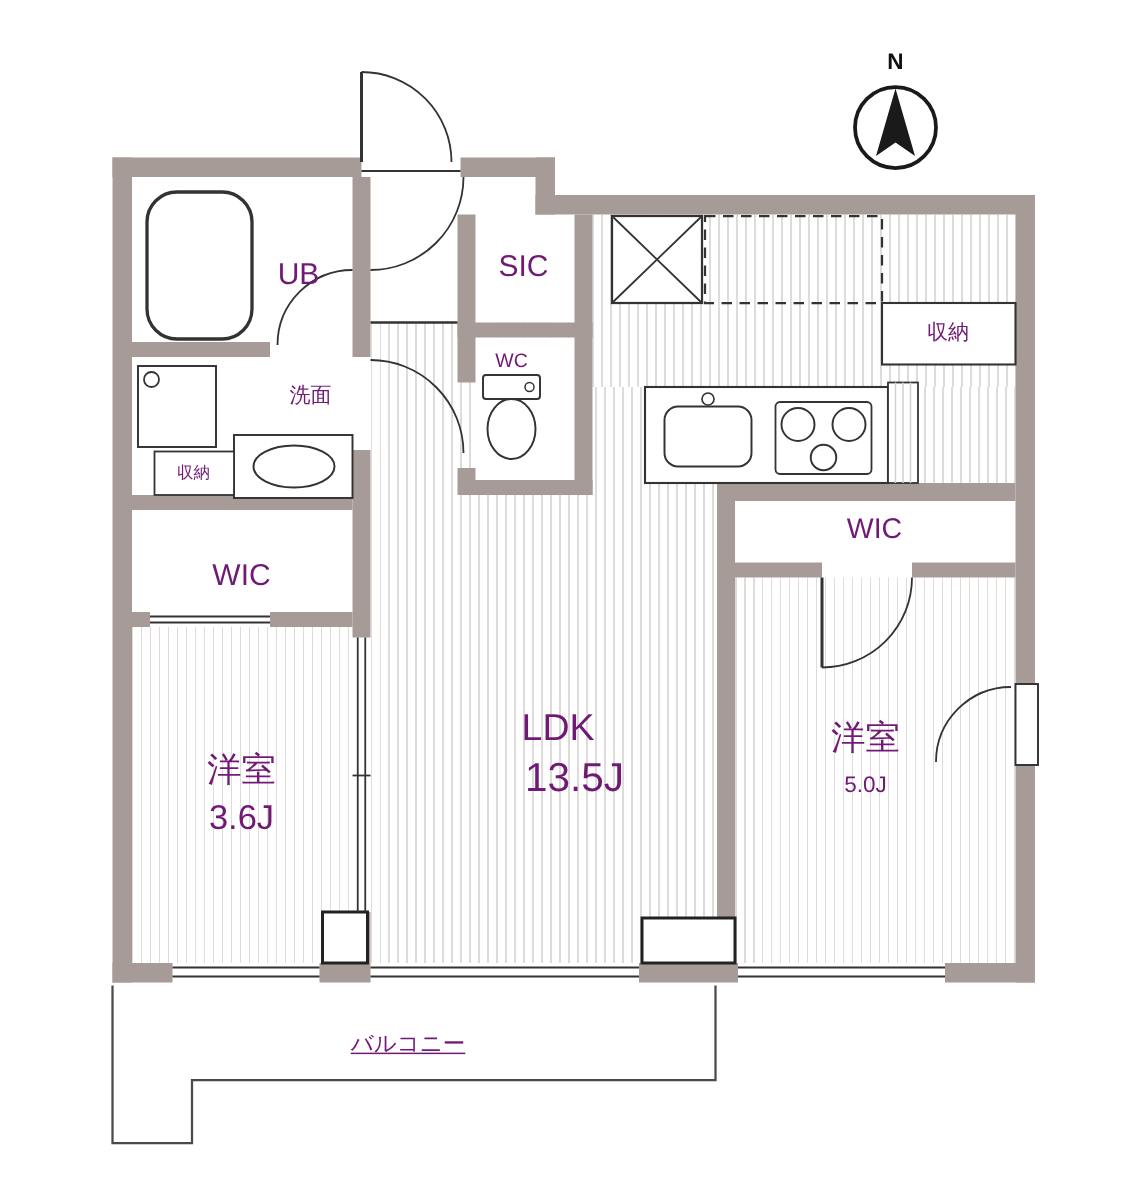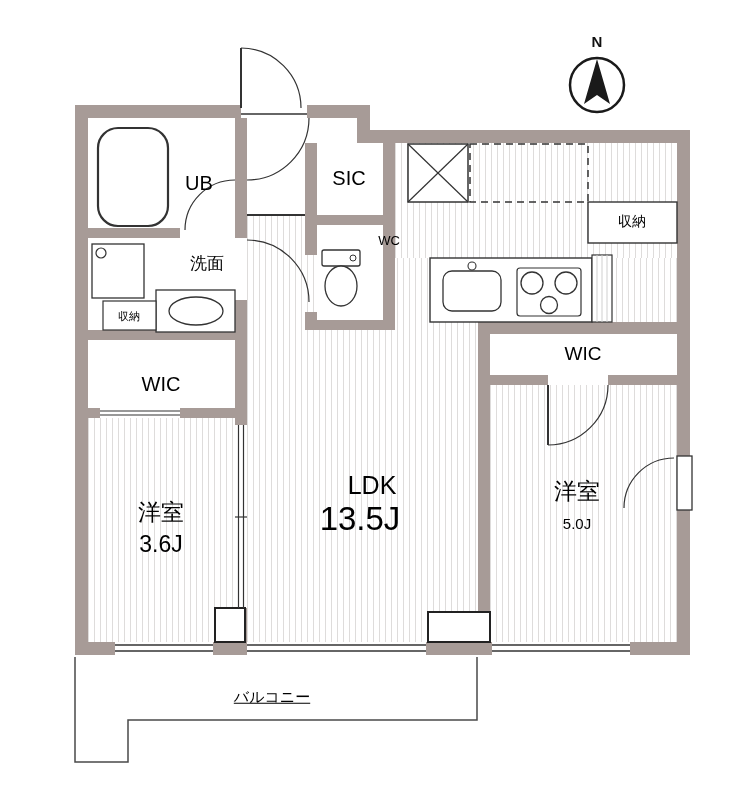--- a/index.html
+++ b/index.html
@@ -1,21 +1,21 @@
 <!DOCTYPE html>
 <html><head>
 <meta charset="utf-8">
 <style>
   html,body{margin:0;padding:0;background:#ffffff;}
   #plan{position:relative;width:756px;height:800px;background:#ffffff;overflow:hidden;
         font-family:"Liberation Sans","DejaVu Sans",sans-serif;color:#3a3a3a;}
   .wall{position:absolute;background:#a79b97;}
   .stripes{position:absolute;background:repeating-linear-gradient(90deg,#dedcdb 0px,#dedcdb 1px,#ffffff 1px,#ffffff 6px);}
   .whitebox{position:absolute;background:#ffffff;}
-  .label{position:absolute;transform:translate(-50%,-50%);white-space:nowrap;color:#000000;line-height:1.1;text-align:center;}
+  .label{position:absolute;transform:translate(-50%,-50%);white-space:nowrap;color:#701a75;line-height:1.1;text-align:center;}
   svg.overlay{position:absolute;left:0;top:0;z-index:30;pointer-events:none;}
   .lbl-z{z-index:40;}
 </style>
 </head>
 <body>
 
 <div id="plan">
 
   <div class="stripes" style="left:247px;top:215px;width:231px;height:427px;"></div>
   <div class="stripes" style="left:395px;top:143px;width:282px;height:115px;"></div>
@@ -125,29 +125,29 @@
     <line x1="492" y1="645" x2="630" y2="645" stroke="#333333" stroke-width="1.4"></line>
     <line x1="492" y1="651" x2="630" y2="651" stroke="#333333" stroke-width="1.4"></line>
 
     <path d="M75,657 L75,762 L128,762 L128,720 L477,720 L477,657" fill="none" stroke="#4a4a4a" stroke-width="1.5"></path>
 
     <circle cx="597" cy="85" r="27" fill="#ffffff" stroke="#1a1a1a" stroke-width="2.5"></circle>
     <polygon points="597,59 610,104 597,95 584,104" fill="#1a1a1a"></polygon>
   </svg>
 
   <div class="label lbl-z" style="left:199px;top:183px;font-size:20px;">UB</div>
-  <div class="label lbl-z" style="left:207px;top:264px;font-size:17px;">洗面</div>
+  <div class="label lbl-z" style="left:207px;top:264px;font-size:14px;">洗面</div>
   <div class="label lbl-z" style="left:129px;top:316px;font-size:11px;">収納</div>
   <div class="label lbl-z" style="left:161px;top:384px;font-size:20px;">WIC</div>
   <div class="label lbl-z" style="left:349px;top:178px;font-size:20px;">SIC</div>
-  <div class="label lbl-z" style="left:341px;top:241px;font-size:13px;margin-left:48px;">WC</div>
+  <div class="label lbl-z" style="left:341px;top:241px;font-size:13px;">WC</div>
   <div class="label lbl-z" style="left:632px;top:222px;font-size:14px;">収納</div>
   <div class="label lbl-z" style="left:583px;top:354px;font-size:19px;">WIC</div>
   <div class="label lbl-z" style="left:161px;top:513px;font-size:23px;">洋室</div>
   <div class="label lbl-z" style="left:161px;top:545px;font-size:23px;">3.6J</div>
   <div class="label lbl-z" style="left:372px;top:486px;font-size:25px;">LDK</div>
-  <div class="label lbl-z" style="left:360px;top:519px;font-size:33px;">13.5J</div>
+  <div class="label lbl-z" style="left:383px;top:519px;font-size:27px;">13.5J</div>
   <div class="label lbl-z" style="left:577px;top:492px;font-size:23px;">洋室</div>
   <div class="label lbl-z" style="left:577px;top:524px;font-size:15px;">5.0J</div>
   <div class="label lbl-z" style="left:272px;top:697px;font-size:15px;text-decoration:underline;">バルコニー</div>
   <div class="label lbl-z" style="left:597px;top:42px;font-size:15px;font-weight:bold;color:#111111;">N</div>
 
 </div>
 
 </body></html>

